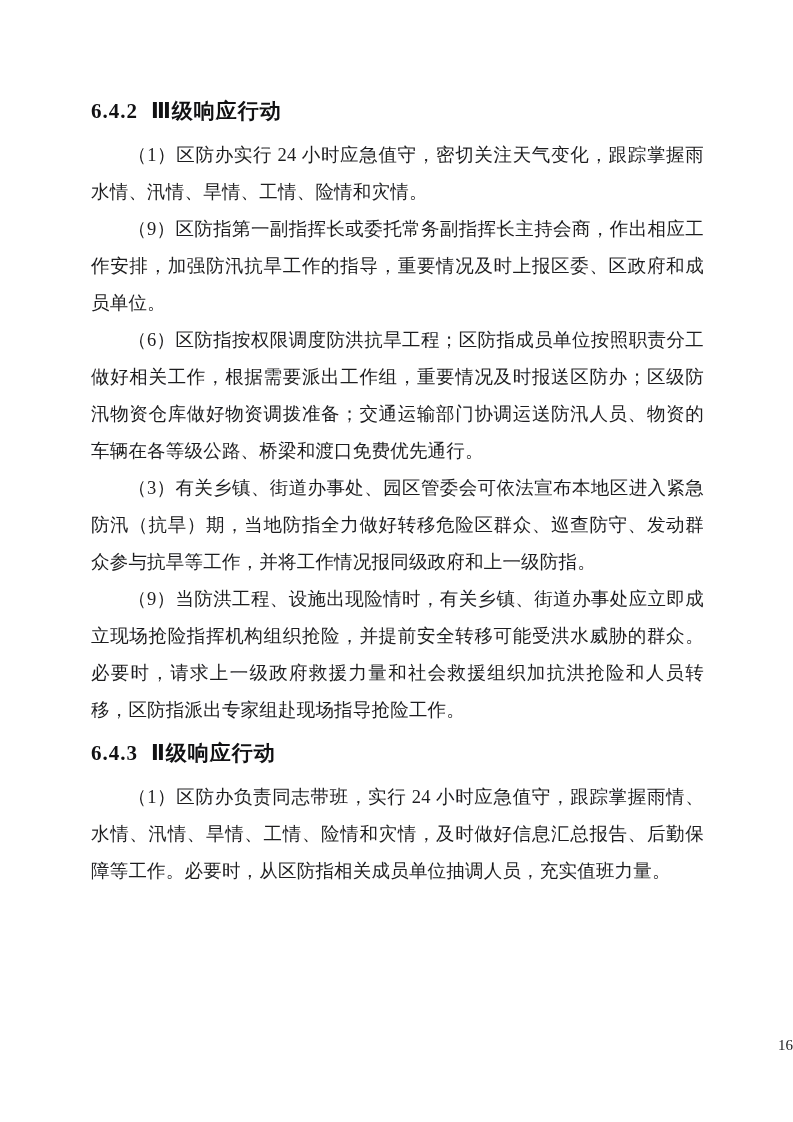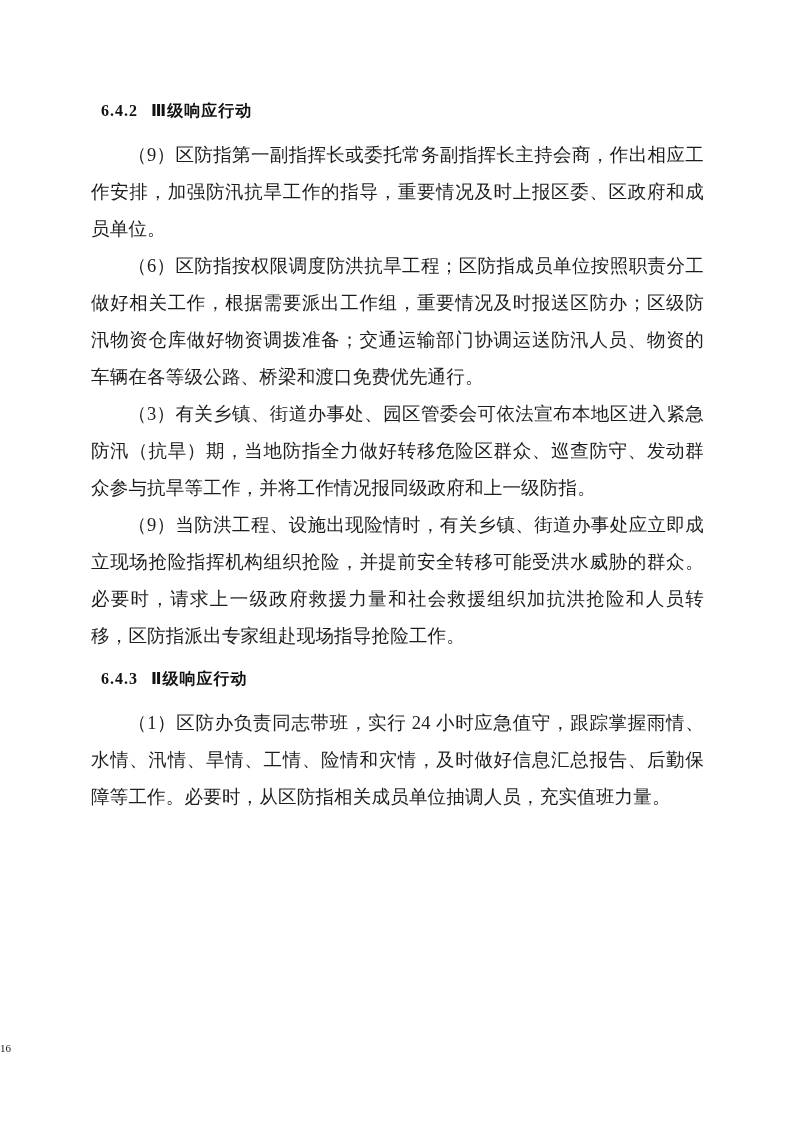--- a/index.html
+++ b/index.html
@@ -13,22 +13,22 @@
     height: 1122px;
     margin: 0 auto;
     background: #ffffff;
     box-sizing: border-box;
     padding: 96px 89px 0 91px;
     overflow: hidden;
     font-family: "Liberation Serif", "DejaVu Serif", serif;
     color: #1d1d1f;
   }
   .section-heading {
-    margin: 0 0 11px 10px;
-    font-size: 16px;
+    margin: 0 0 11px 0;
+    font-size: 21px;
     font-weight: bold;
     line-height: 30px;
     color: #111113;
     white-space: nowrap;
   }
   .section-heading .sec-num {
     font-family: "Liberation Serif", "DejaVu Serif", serif;
     letter-spacing: 1px;
   }
   .section-heading .sec-title {
@@ -46,34 +46,35 @@
     word-break: break-all;
   }
   .section + .section {
     margin-top: 9px;
   }
   .page-number {
     position: absolute;
     left: 0;
     right: 0;
     bottom: 68px;
-    text-align: left;
-    font-size: 11px;
+    text-align: right;
+    font-size: 15px;
     color: #1d1d1f;
   }
 </style>
 </head>
 <body>
 
 <div class="page">
 
   <div class="section">
     <h2 class="section-heading">
       <span class="sec-num">6.4.2</span><span class="sec-title">Ⅲ级响应行动</span>
     </h2>
+    <p class="para">（1）区防办实行 24 小时应急值守，密切关注天气变化，跟踪掌握雨水情、汛情、旱情、工情、险情和灾情。</p>
     <p class="para">（9）区防指第一副指挥长或委托常务副指挥长主持会商，作出相应工作安排，加强防汛抗旱工作的指导，重要情况及时上报区委、区政府和成员单位。</p>
     <p class="para">（6）区防指按权限调度防洪抗旱工程；区防指成员单位按照职责分工做好相关工作，根据需要派出工作组，重要情况及时报送区防办；区级防汛物资仓库做好物资调拨准备；交通运输部门协调运送防汛人员、物资的车辆在各等级公路、桥梁和渡口免费优先通行。</p>
     <p class="para">（3）有关乡镇、街道办事处、园区管委会可依法宣布本地区进入紧急防汛（抗旱）期，当地防指全力做好转移危险区群众、巡查防守、发动群众参与抗旱等工作，并将工作情况报同级政府和上一级防指。</p>
     <p class="para">（9）当防洪工程、设施出现险情时，有关乡镇、街道办事处应立即成立现场抢险指挥机构组织抢险，并提前安全转移可能受洪水威胁的群众。必要时，请求上一级政府救援力量和社会救援组织加抗洪抢险和人员转移，区防指派出专家组赴现场指导抢险工作。</p>
   </div>
 
   <div class="section">
     <h2 class="section-heading">
       <span class="sec-num">6.4.3</span><span class="sec-title">Ⅱ级响应行动</span>
     </h2>

